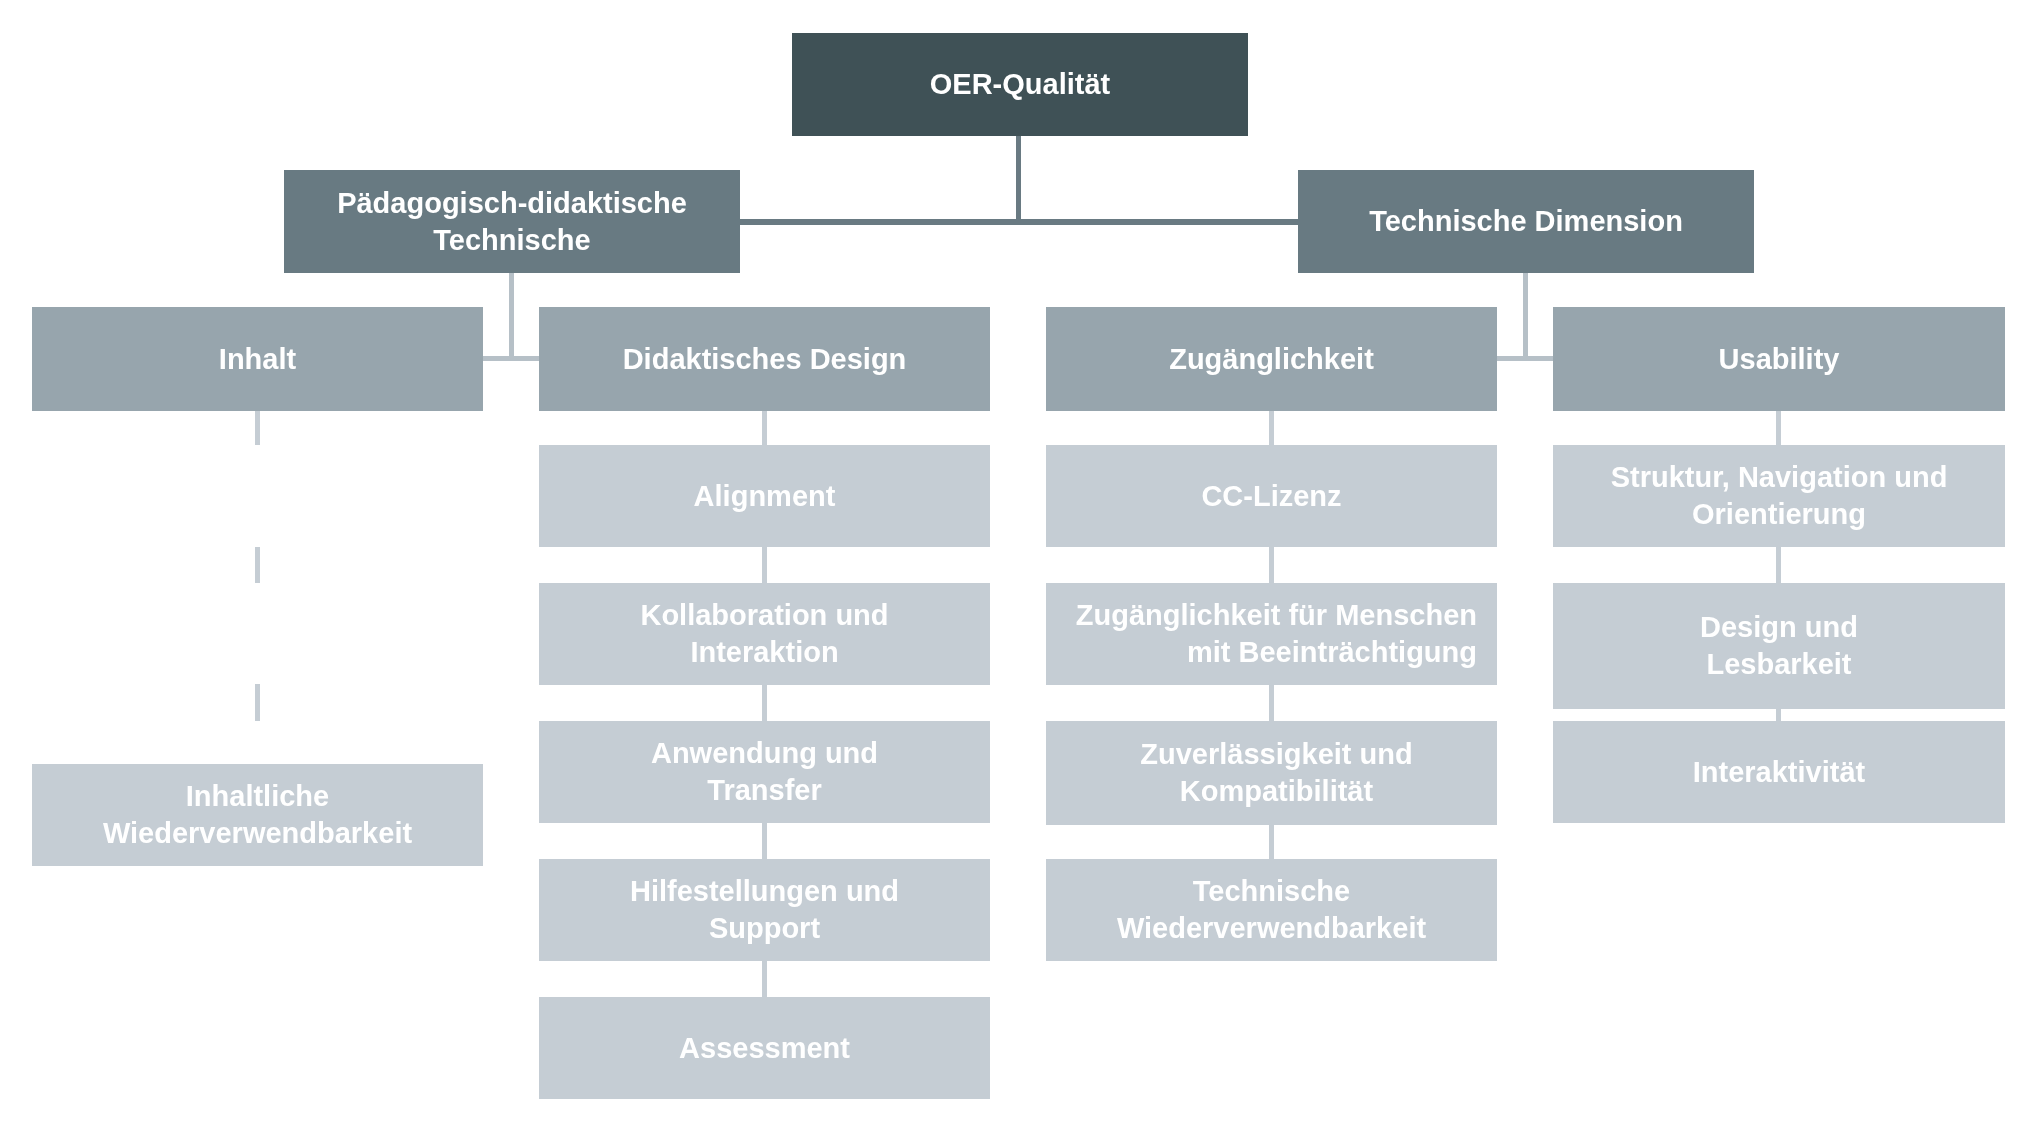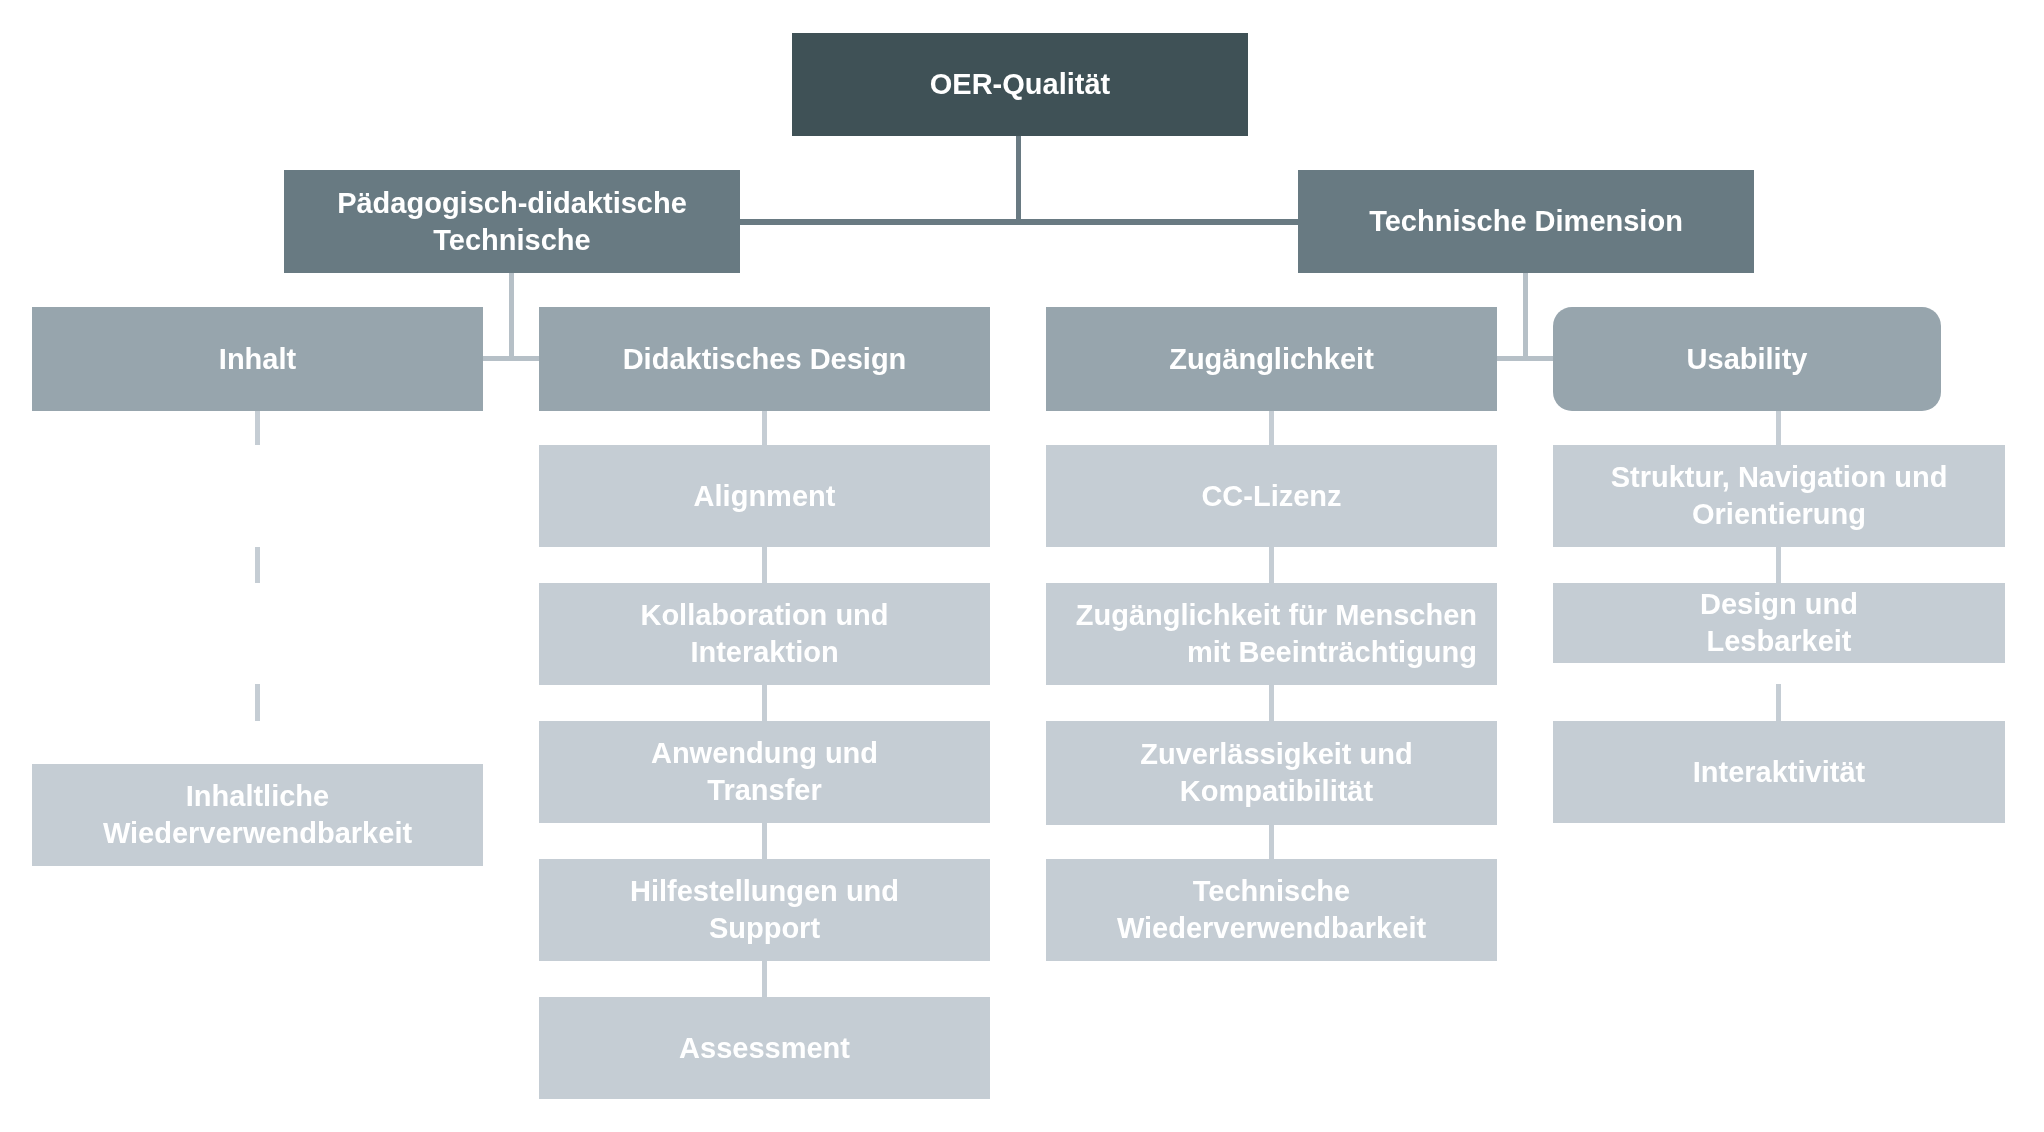--- a/index.html
+++ b/index.html
@@ -77,20 +77,20 @@
 
   <div class="box lv-header" style="left:1046px;top:307px;width:451px;height:104px;">Zugänglichkeit</div>
   <div class="box lv-item" style="left:1046px;top:445px;width:451px;height:102px;">CC-Lizenz</div>
   <div class="box lv-item align-right" style="left:1046px;top:583px;width:451px;height:102px;">Zugänglichkeit für Menschen
 mit Beeinträchtigung</div>
   <div class="box lv-item" style="left:1046px;top:721px;width:451px;height:104px;padding-left:20px;">Zuverlässigkeit und
 Kompatibilität</div>
   <div class="box lv-item" style="left:1046px;top:859px;width:451px;height:102px;">Technische
 Wiederverwendbarkeit</div>
 
-  <div class="box lv-header" style="left:1553px;top:307px;width:388px;height:104px;border-radius:19px;">Usability</div>
+  <div class="box lv-header" style="left:1553px;top:307px;width:452px;height:104px;">Usability</div>
   <div class="box lv-item" style="left:1553px;top:445px;width:452px;height:102px;">Struktur, Navigation und
 Orientierung</div>
-  <div class="box lv-item" style="left:1553px;top:583px;width:452px;height:80px;">Design und
+  <div class="box lv-item" style="left:1553px;top:583px;width:452px;height:126px;">Design und
 Lesbarkeit</div>
   <div class="box lv-item" style="left:1553px;top:721px;width:452px;height:102px;">Interaktivität</div>
 
 </div>
 
 </body></html>

